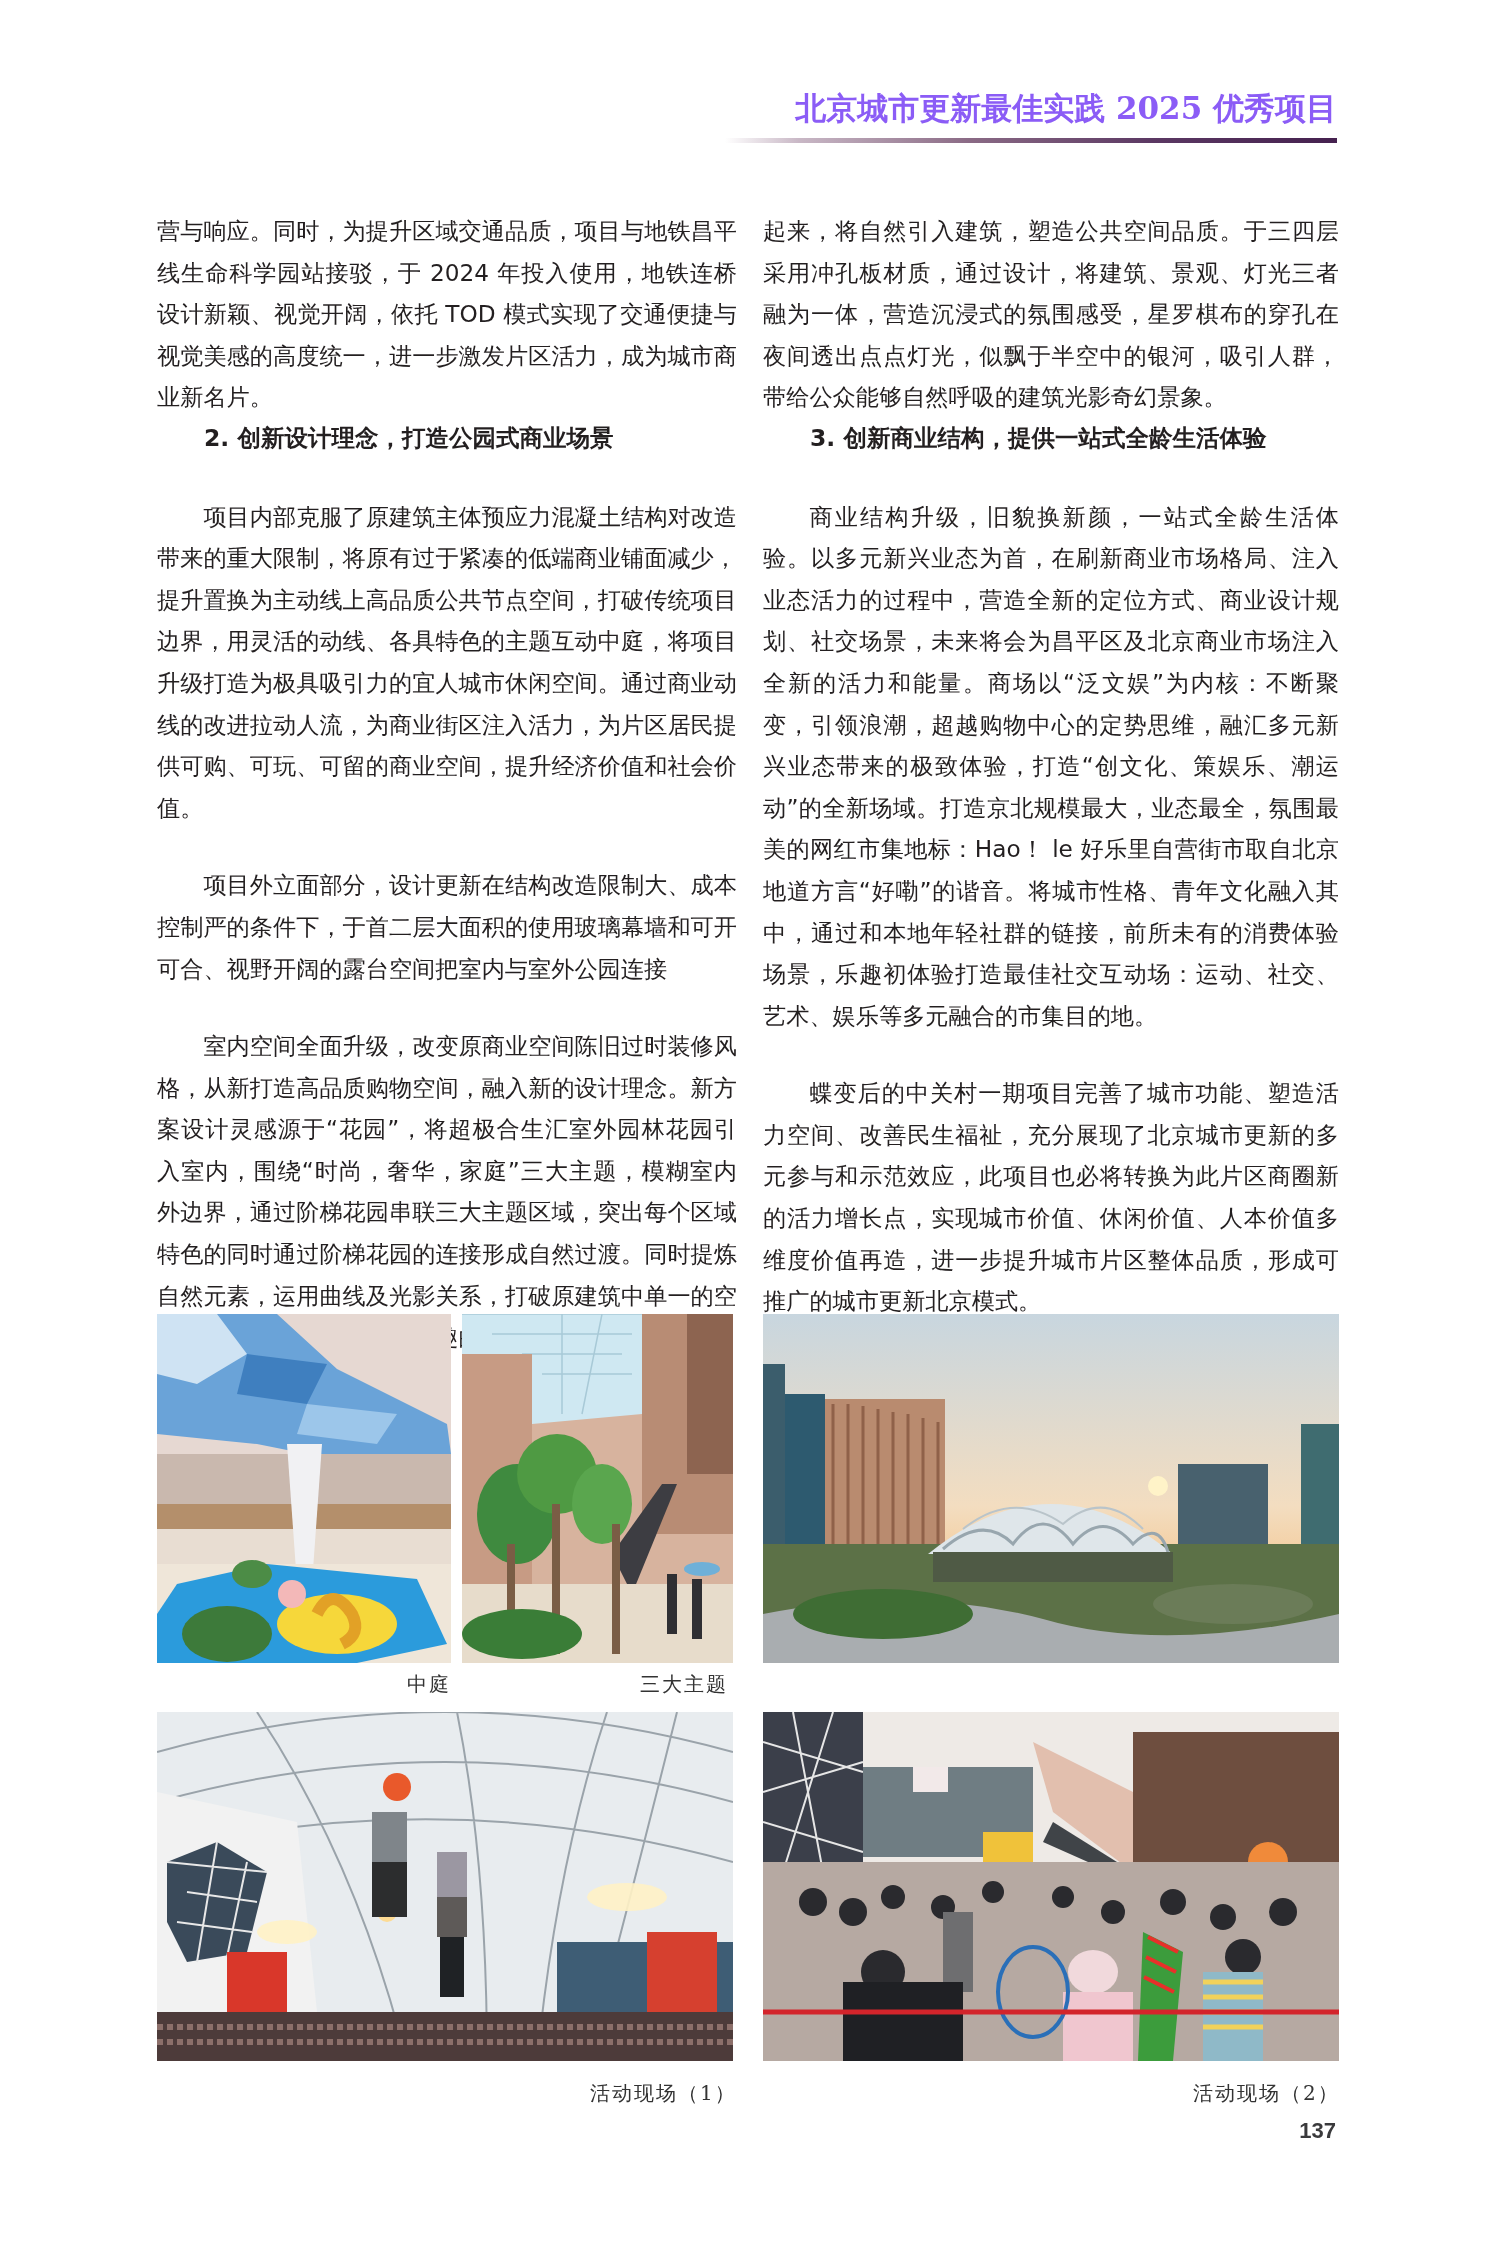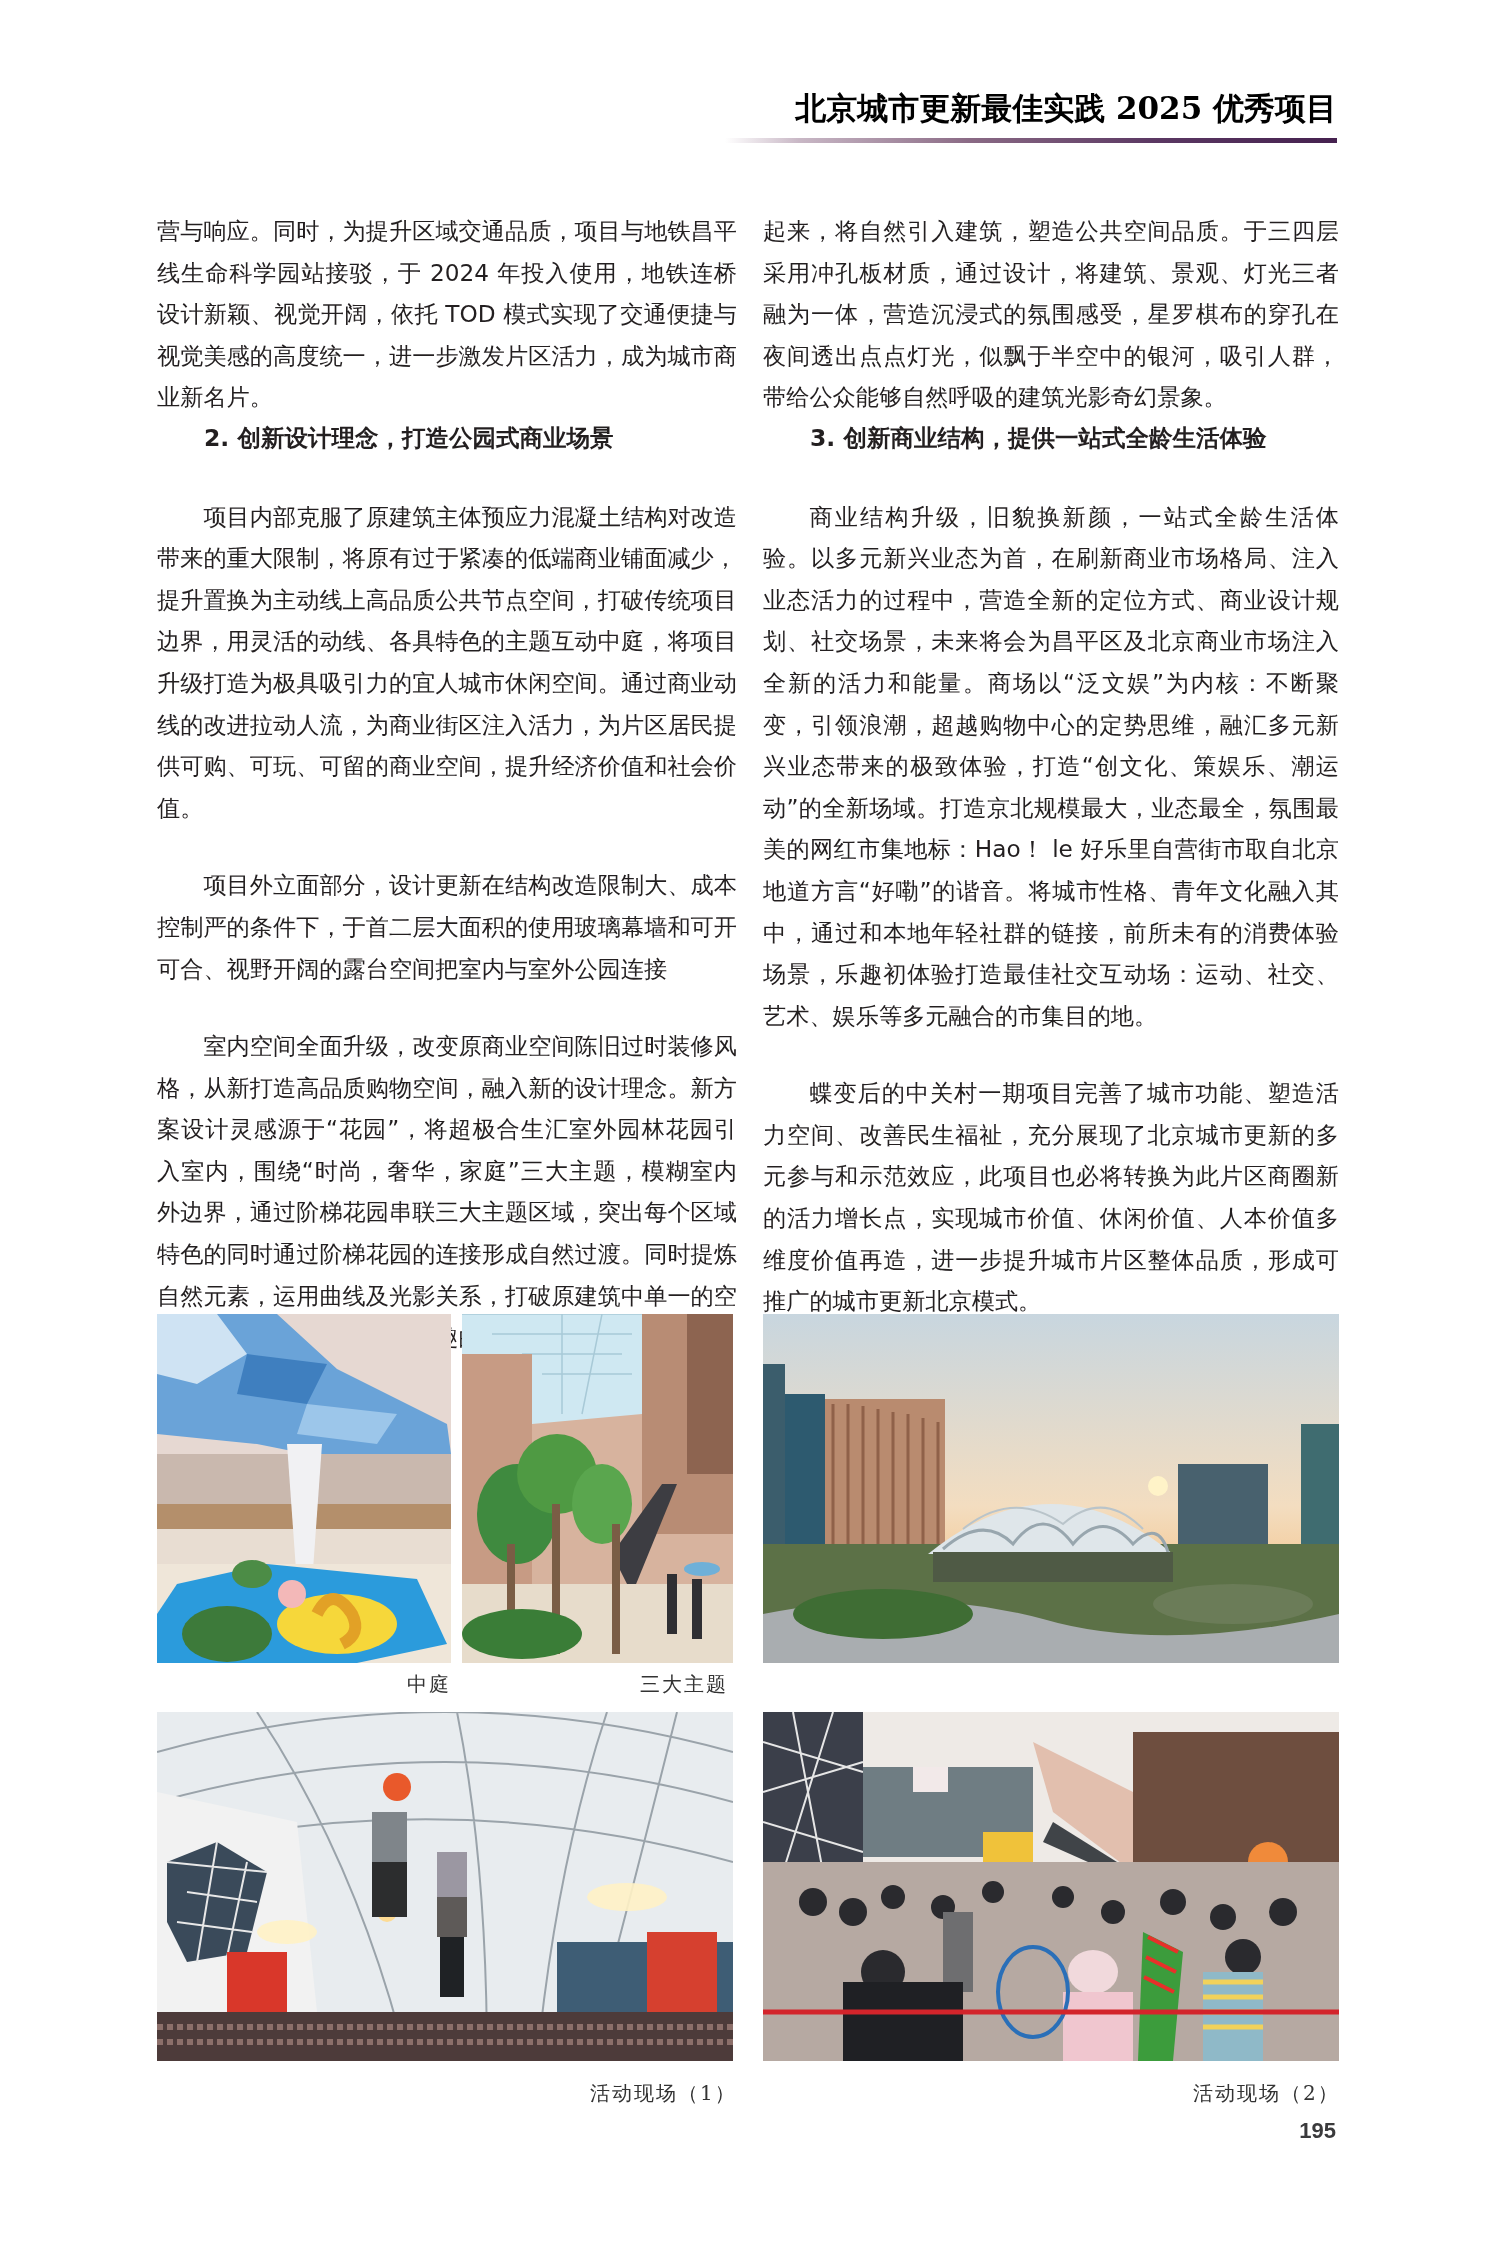--- a/index.html
+++ b/index.html
@@ -4,21 +4,21 @@
   <style>
     html, body { margin: 0; padding: 0; background: #ffffff; }
     body {
       width: 1496px; height: 2241px; position: relative; overflow: hidden;
       font-family: "DejaVu Sans", "Liberation Sans", sans-serif;
       color: #231f20;
     }
     .header-title {
       position: absolute; right: 159px; top: 88px;
       font-family: "DejaVu Serif", "Liberation Serif", serif;
-      font-weight: bold; font-size: 31px; color: #000000;
+      font-weight: bold; font-size: 31px; color: #8b5cf6;
       letter-spacing: 0px; white-space: nowrap;
     }
     .header-bar {
       position: absolute; left: 725px; top: 138px; width: 612px; height: 5px;
       background: linear-gradient(to right, #ffffff 0%, #c9b8c6 12%, #8a6a85 40%, #5b3863 70%, #45214f 100%);
     }
     .col {
       position: absolute; top: 210px; width: 580px;
       font-size: 23.2px; line-height: 41.6px; text-align: justify;
     }
@@ -198,13 +198,13 @@
     <path d="M380,220 L420,240 L410,349 L375,349 Z" fill="#3c9c3c"></path>
     <path d="M385,225 l30,15 M383,245 l30,15 M381,265 l30,15" stroke="#e8302a" stroke-width="4"></path>
     <rect x="440" y="260" width="60" height="89" fill="#8fb9c8"></rect>
     <path d="M440,270 h60 M440,285 h60 M440,300 h60 M440,315 h60" stroke="#f1d25a" stroke-width="5"></path>
     <ellipse cx="270" cy="280" rx="35" ry="45" fill="none" stroke="#2a6fb8" stroke-width="4"></ellipse>
     <path d="M0,300 H576" stroke="#d3242b" stroke-width="5"></path>
   </svg>
 </div>
 <div class="caption" style="left:1193px; top:2080px;">活动现场（2）</div>
 
-<div class="page-number">195</div>
+<div class="page-number">137</div>
 
 </body></html>

